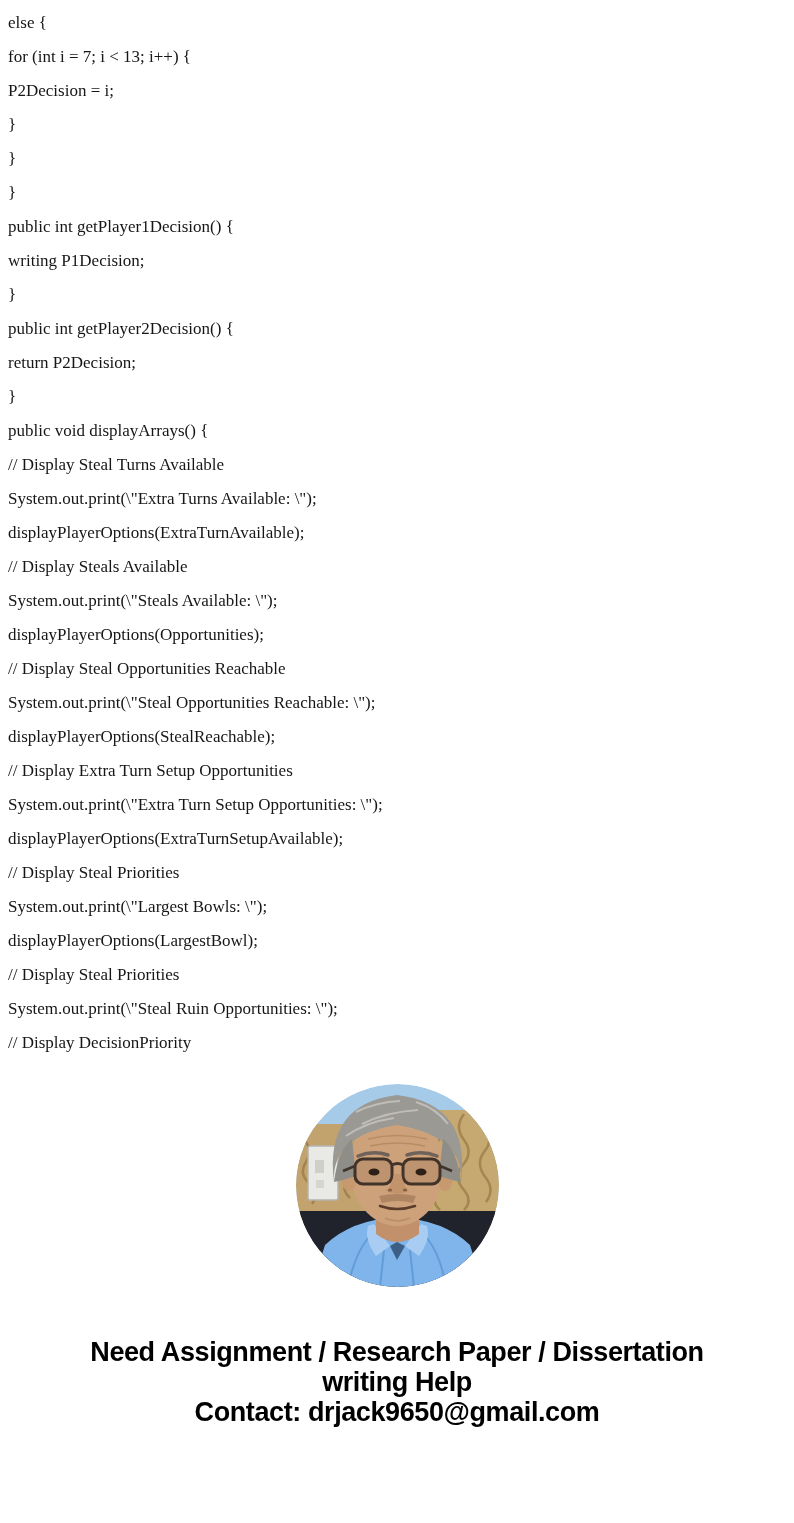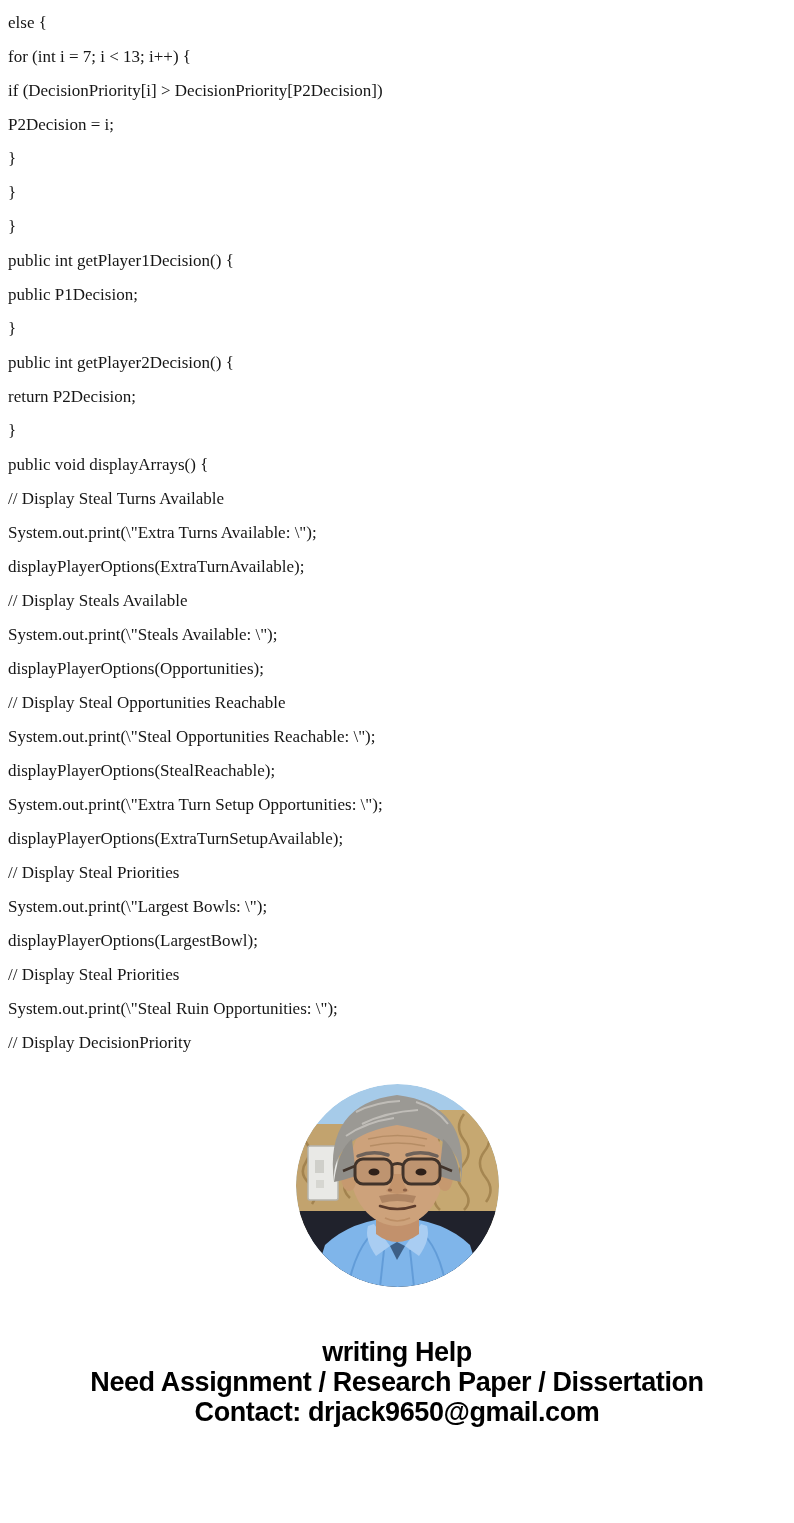--- a/index.html
+++ b/index.html
@@ -55,41 +55,41 @@
   }
 </style>
 </head>
 <body>
 
 <div class="page">
 
   <div class="code-section" id="code-lines">
       <p class="code-line">else {</p>
       <p class="code-line">for (int i = 7; i &lt; 13; i++) {</p>
-      <p class="code-line">if (DecisionPriority[i] &gt; DecisionPriority[P2Decision])</p>
       <p class="code-line">P2Decision = i;</p>
       <p class="code-line">}</p>
       <p class="code-line">}</p>
       <p class="code-line">}</p>
       <p class="code-line">public int getPlayer1Decision() {</p>
-      <p class="code-line">public P1Decision;</p>
+      <p class="code-line">writing P1Decision;</p>
       <p class="code-line">}</p>
       <p class="code-line">public int getPlayer2Decision() {</p>
       <p class="code-line">return P2Decision;</p>
       <p class="code-line">}</p>
       <p class="code-line">public void displayArrays() {</p>
       <p class="code-line">// Display Steal Turns Available</p>
       <p class="code-line">System.out.print(\"Extra Turns Available: \");</p>
       <p class="code-line">displayPlayerOptions(ExtraTurnAvailable);</p>
       <p class="code-line">// Display Steals Available</p>
       <p class="code-line">System.out.print(\"Steals Available: \");</p>
       <p class="code-line">displayPlayerOptions(Opportunities);</p>
       <p class="code-line">// Display Steal Opportunities Reachable</p>
       <p class="code-line">System.out.print(\"Steal Opportunities Reachable: \");</p>
       <p class="code-line">displayPlayerOptions(StealReachable);</p>
+      <p class="code-line">// Display Extra Turn Setup Opportunities</p>
       <p class="code-line">System.out.print(\"Extra Turn Setup Opportunities: \");</p>
       <p class="code-line">displayPlayerOptions(ExtraTurnSetupAvailable);</p>
       <p class="code-line">// Display Steal Priorities</p>
       <p class="code-line">System.out.print(\"Largest Bowls: \");</p>
       <p class="code-line">displayPlayerOptions(LargestBowl);</p>
       <p class="code-line">// Display Steal Priorities</p>
       <p class="code-line">System.out.print(\"Steal Ruin Opportunities: \");</p>
       <p class="code-line">// Display DecisionPriority</p>
     </div>
 
@@ -173,18 +173,18 @@
         <path d="M83,112 Q101,108 120,112 L117,119 Q101,115 86,119 Z" fill="#8a5f44" opacity="0.45"></path>
 
         <path d="M84,122 Q101,128 119,122" stroke="#5d3c2c" stroke-width="2.6" fill="none" stroke-linecap="round"></path>
 
         <path d="M89,134 Q101,140 114,134" stroke="#b08057" stroke-width="1.6" fill="none" opacity="0.6"></path>
       </g>
     </svg>
   </div>
 
   <div class="footer">
+    <div class="footer-line">Need Assignment / Research Paper / Dissertation</div>
     <div class="footer-line">writing Help</div>
-    <div class="footer-line">Need Assignment / Research Paper / Dissertation</div>
     <div class="footer-line">Contact: drjack9650@gmail.com</div>
   </div>
 
 </div>
 
 </body></html>

